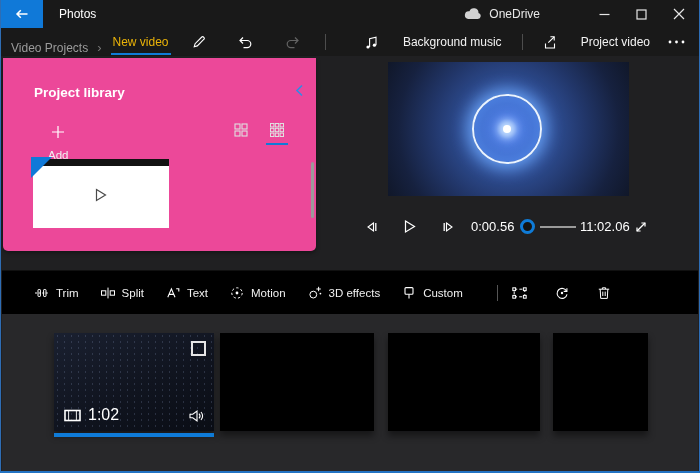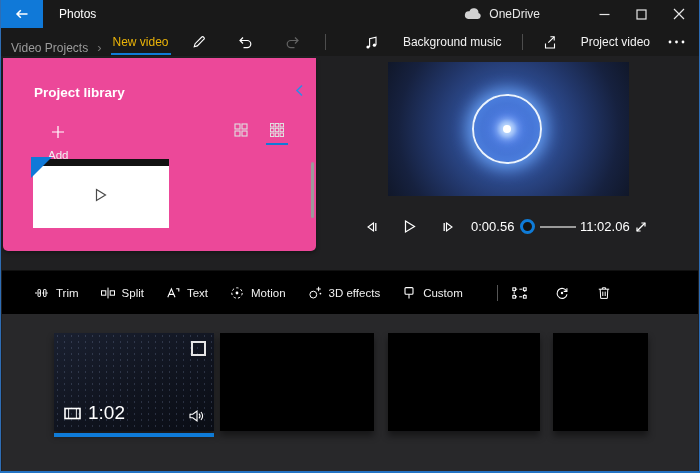--- a/index.html
+++ b/index.html
@@ -82,21 +82,21 @@
   }
   .clip1::after { content:""; position:absolute; inset:0;
     background-image:radial-gradient(rgba(140,160,200,.22) 0.8px, transparent 0.9px);
     background-size:7px 6px; }
   .clip2 { left:218px; width:154px; }
   .clip3 { left:386px; width:152px; }
   .clip4 { left:551px; width:95px; }
   .sel-bar { position:absolute; left:52px; top:162px; width:160px; height:4px; background:#0f7bd7; }
   .clip-check { position:absolute; right:8px; top:8px; width:15px; height:15px; border:2px solid #e6e6e6; z-index:2; cursor:pointer; }
   .clip-info { position:absolute; left:10px; bottom:7px; display:flex; align-items:center; gap:7px; z-index:2; }
-  .clip-time { font-size:19px; color:#fff;text-align:center; }
+  .clip-time { font-size:16px; color:#fff;text-align:center; }
   .clip-audio { position:absolute; right:9px; bottom:8px; z-index:2; }
 </style>
 </head>
 <body>
 
 <div class="window">
 
   <div class="titlebar">
     <div class="back-btn">
       <span>

